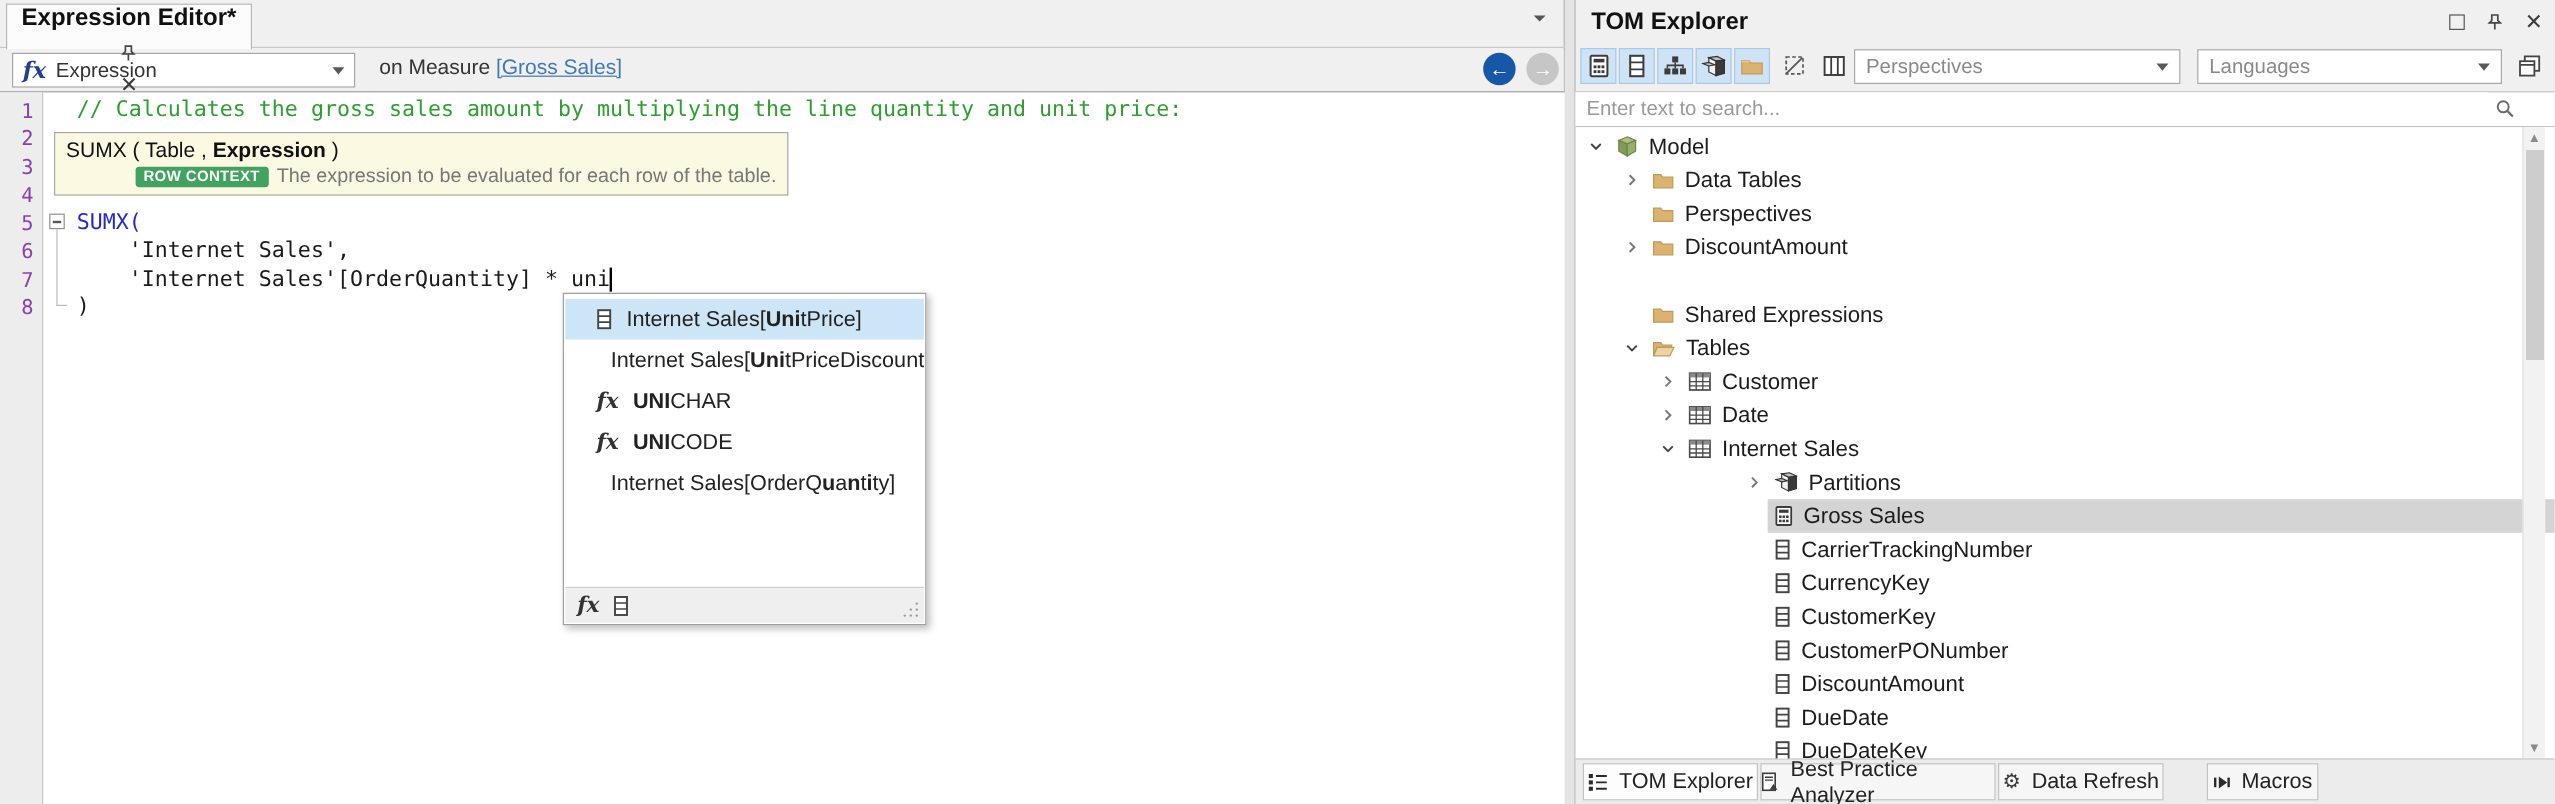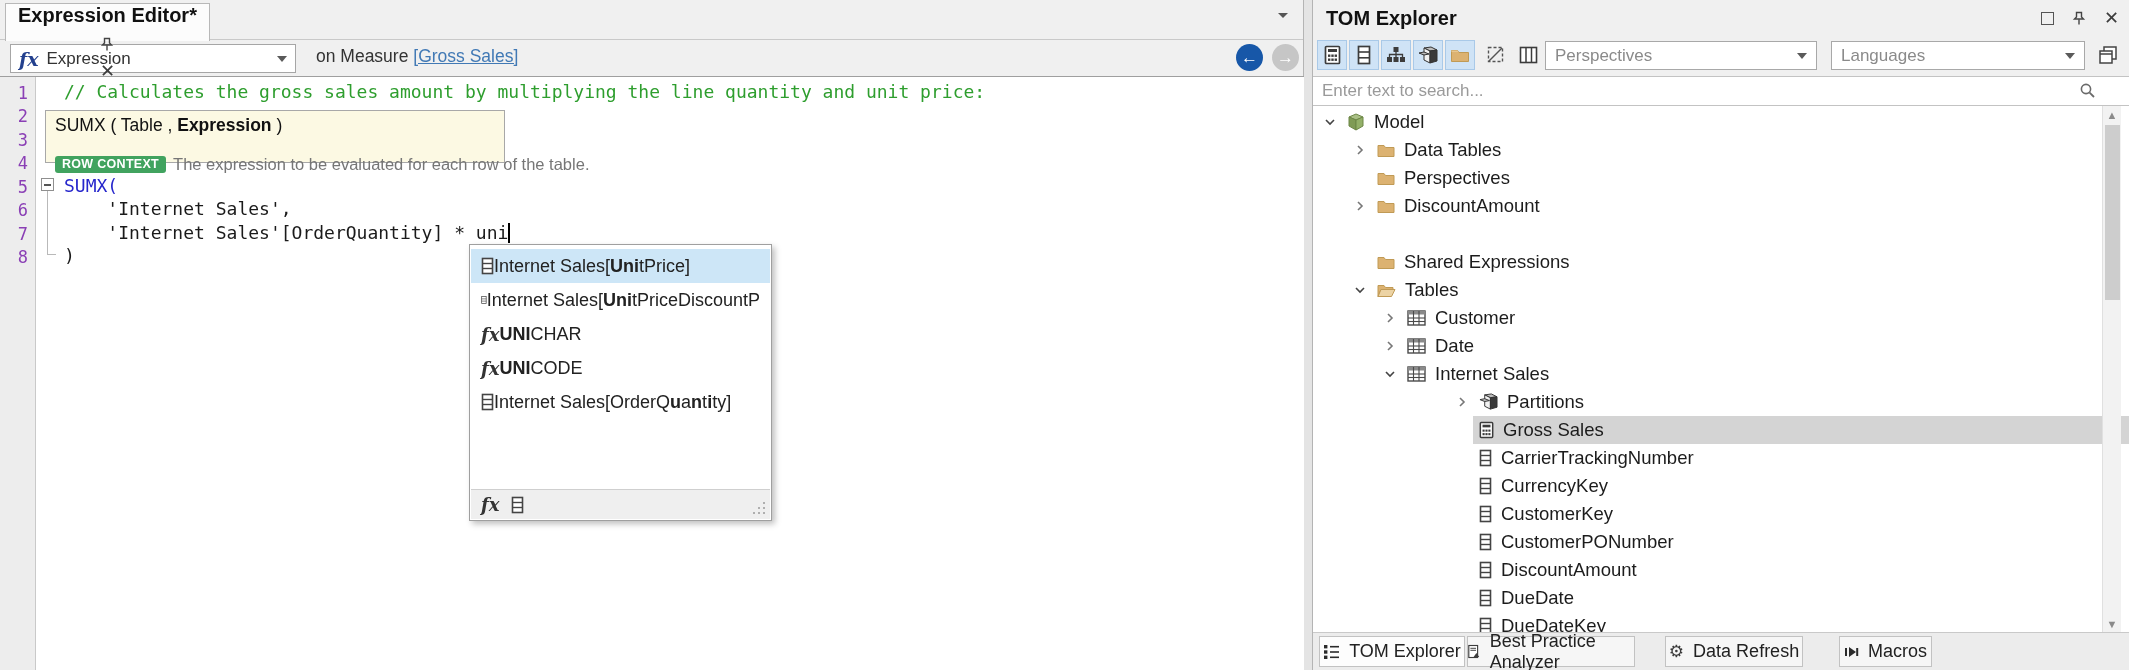--- a/index.html
+++ b/index.html
@@ -43,35 +43,35 @@
   .code-line { position:absolute; left:64px; white-space:pre; font-size:18px; color:#1a1a1a; }
   .tk-comment { color:#2e9e2e; }
   .tk-keyword { color:#2727cc; }
   .caret { display:inline-block; width:2px; height:20px; background:#000; vertical-align:text-bottom; }
   .fold-box { position:absolute; left:41px; top:101px; width:13px; height:13px; background:#fff;
     border:1px solid #8f8f8f; display:flex; align-items:center; justify-content:center; }
   .fold-box i { display:block; width:7px; height:2px; background:#555; }
   .fold-vline { position:absolute; left:47px; top:114px; width:1px; height:64px; background:#b9b9b9; }
   .fold-corner { position:absolute; left:47px; top:177px; width:9px; height:1px; background:#b9b9b9; }
 
-  .dax-tooltip { position:absolute; left:45px; top:33px; width:460px; height:53px;
+  .dax-tooltip { position:absolute; left:45px; top:33px; width:612px; height:53px;
     background:#fcf9e3; border:1px solid #a8a8a8; padding:4px 9px; z-index:5;
     font-family:"Liberation Sans", sans-serif; }
   .sig-line { font-size:17.5px; color:#111; }
   .sig-param { font-weight:bold; }
-  .desc-line { display:flex; align-items:center; gap:7px; margin-top:19px; }
+  .desc-line { display:flex; align-items:center; gap:7px; margin-top:2px;justify-content:flex-end; }
   .ctx-badge { background:#41a35f; color:#fff; font-size:12.5px; font-weight:bold;
     padding:1px 7px 2px; border-radius:3px; letter-spacing:.3px; white-space:nowrap; }
   .desc-text { font-size:16.5px; color:#767676; white-space:nowrap; }
 
   .intellisense { position:absolute; left:469px; top:167px; width:303px; height:277px;
     background:#fff; border:1px solid #9f9f9f; box-shadow:3px 3px 6px rgba(0,0,0,.25); z-index:6;
     font-family:"Liberation Sans", sans-serif; }
   .is-item { position:absolute; left:1px; right:1px; height:34px; display:flex; align-items:center;
-    padding:0 10px; overflow:hidden; white-space:nowrap; font-size:18px; color:#222; }
+    gap:12px; padding:0 26px; overflow:hidden; white-space:nowrap; font-size:18px; color:#222; }
   .is-item.sel { background:#cde6f7; }
   .seg-b { font-weight:bold; }
   .is-fx { font-family:"DejaVu Serif", serif; font-style:italic; font-weight:bold; font-size:18px; color:#333; }
   .is-footer { position:absolute; left:1px; right:1px; bottom:1px; height:30px; background:#efefef;
     border-top:1px solid #cfcfcf; display:flex; align-items:center; gap:12px; padding:0 10px; }
   .grip { position:absolute; right:5px; bottom:5px; width:12px; height:12px; }
   .grip i { position:absolute; width:2px; height:2px; background:#9a9a9a; border-radius:50%; }
 
   
   .right-panel { position:absolute; left:1312px; top:0; width:817px; height:670px;
@@ -612,21 +612,21 @@
         <svg width="17" height="16" viewBox="0 0 17 16">
             <rect x="1" y="1" width="3.4" height="3.4" fill="#2b2b2b"></rect>
             <line x1="7" y1="2.7" x2="16" y2="2.7" stroke="#2b2b2b" stroke-width="1.6"></line>
             <rect x="1" y="6.3" width="3.4" height="3.4" fill="#2b2b2b"></rect>
             <line x1="7" y1="8" x2="16" y2="8" stroke="#2b2b2b" stroke-width="1.6"></line>
             <rect x="1" y="11.6" width="3.4" height="3.4" fill="#2b2b2b"></rect>
             <line x1="7" y1="13.3" x2="16" y2="13.3" stroke="#2b2b2b" stroke-width="1.6"></line>
           </svg>
         <span>TOM Explorer</span>
       </div>
-      <div class="btab" style="left:154px; width:168px">
+      <div class="btab" style="left:154px; width:196px">
         <svg width="16" height="17" viewBox="0 0 16 17">
             <rect x="1" y="1" width="11" height="15" fill="#fff" stroke="#3c3c3c" stroke-width="1.4"></rect>
             <line x1="3" y1="4.5" x2="10" y2="4.5" stroke="#3c3c3c" stroke-width="1.2"></line>
             <line x1="3" y1="7" x2="10" y2="7" stroke="#3c3c3c" stroke-width="1.2"></line>
             <path d="M10.5 8v2.5l3.5 5h-7l3.5-5V8z" fill="#3c3c3c"></path>
           </svg>
         <span>Best Practice Analyzer</span>
       </div>
       <div class="btab" style="left:352px; width:138px">
         <span style="font-size:17px;color:#3c3c3c;line-height:1">⚙</span>

